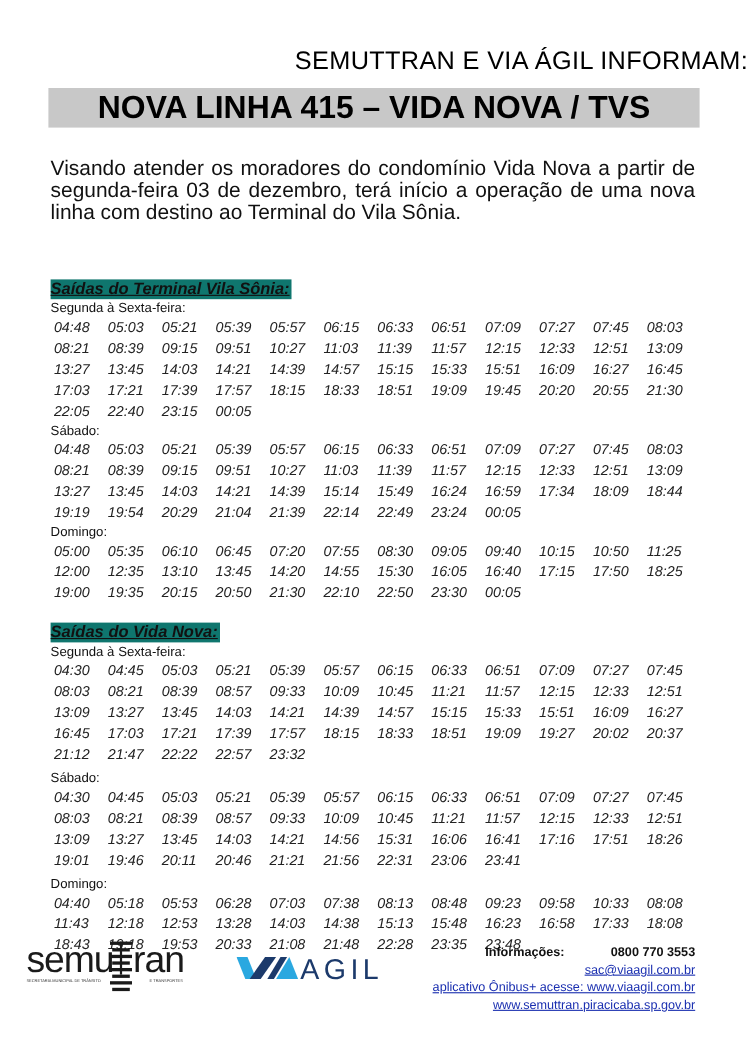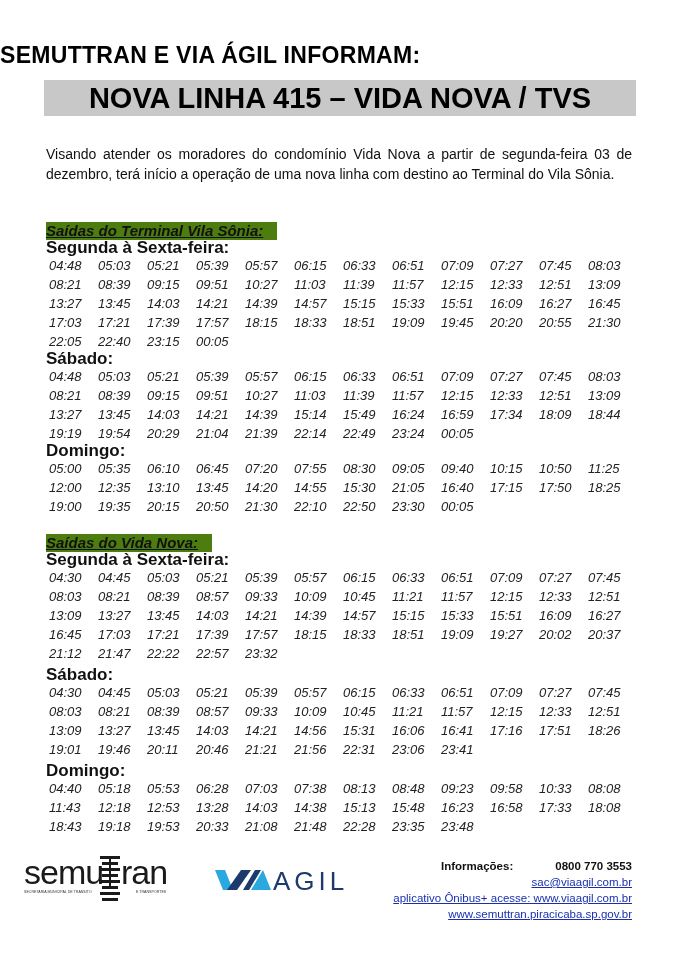--- a/index.html
+++ b/index.html
@@ -1,23 +1,23 @@
 <!DOCTYPE html>
 <html><head>
 <meta charset="utf-8">
 <style>
   html, body { margin: 0; padding: 0; background: #ffffff; }
   body { width: 680px; height: 957px; position: relative; overflow: hidden; font-family: "Liberation Sans", sans-serif; color: #111; }
-  .title1 { position: absolute; top: 42px; left: 0; width: 680px; text-align: left; font-weight: bold; font-size: 23px; letter-spacing: 0.3px; color: #000; }
+  .title1 { position: absolute; top: 42px; left: 0; width: 680px; text-align: right; font-weight: normal; font-size: 23px; letter-spacing: 0.3px; color: #000; }
   .title2-box { position: absolute; top: 80px; left: 44px; width: 592px; height: 36px; background: #c8c8c8; }
   .title2 { position: absolute; top: 83px; left: 44px; width: 592px; text-align: center; font-weight: bold; font-size: 29px; color: #000; line-height: 30px; }
-  .intro { position: absolute; top: 144px; left: 46px; width: 586px; font-size: 14px; line-height: 20px; text-align: justify; color: #111; }
+  .intro { position: absolute; top: 144px; left: 46px; width: 586px; font-size: 19px; line-height: 20px; text-align: justify; color: #111; }
   .section { position: absolute; left: 46px; width: 590px; }
-  .sec-title { display: inline-block; background: #4d7c0f; font-weight: bold; font-style: italic; text-decoration: underline; font-size: 15px; padding: 0 14px 0 0; line-height: 18px; }
-  .day-label { font-weight: bold; font-size: 17px; line-height: 16px; margin-top: 0px; }
+  .sec-title { display: inline-block; background: #0f766e; font-weight: bold; font-style: italic; text-decoration: underline; font-size: 15px; padding: 0 2px 0 0; line-height: 18px; margin-top: 32px; }
+  .day-label { font-weight: normal; font-size: 12px; line-height: 16px; margin-top: 0px; }
   .grid { display: grid; grid-template-columns: repeat(12, 49px); font-size: 13px; line-height: 19px; color: #222; padding-left: 3px; font-style: italic; }
   .grid span { white-space: nowrap; }
   .gap { height: 4px; }
   .logo-semu { position: absolute; top: 850px; left: 24px; width: 165px; height: 52px; }
   .logo-via { position: absolute; top: 865px; left: 215px; width: 160px; height: 30px; }
   .info { position: absolute; top: 858px; left: 380px; width: 252px; text-align: right; font-size: 11.5px; line-height: 16px; }
   .info-row1 { display: flex; justify-content: flex-end; gap: 42px; font-weight: bold; color: #111; }
   .info a { color: #1a2fb0; text-decoration: underline; display: block; }
 </style>
 </head>
@@ -148,21 +148,21 @@
       <span>10:15</span>
       <span>10:50</span>
       <span>11:25</span>
       <span>12:00</span>
       <span>12:35</span>
       <span>13:10</span>
       <span>13:45</span>
       <span>14:20</span>
       <span>14:55</span>
       <span>15:30</span>
-      <span>21:05</span>
+      <span>16:05</span>
       <span>16:40</span>
       <span>17:15</span>
       <span>17:50</span>
       <span>18:25</span>
       <span>19:00</span>
       <span>19:35</span>
       <span>20:15</span>
       <span>20:50</span>
       <span>21:30</span>
       <span>22:10</span>

